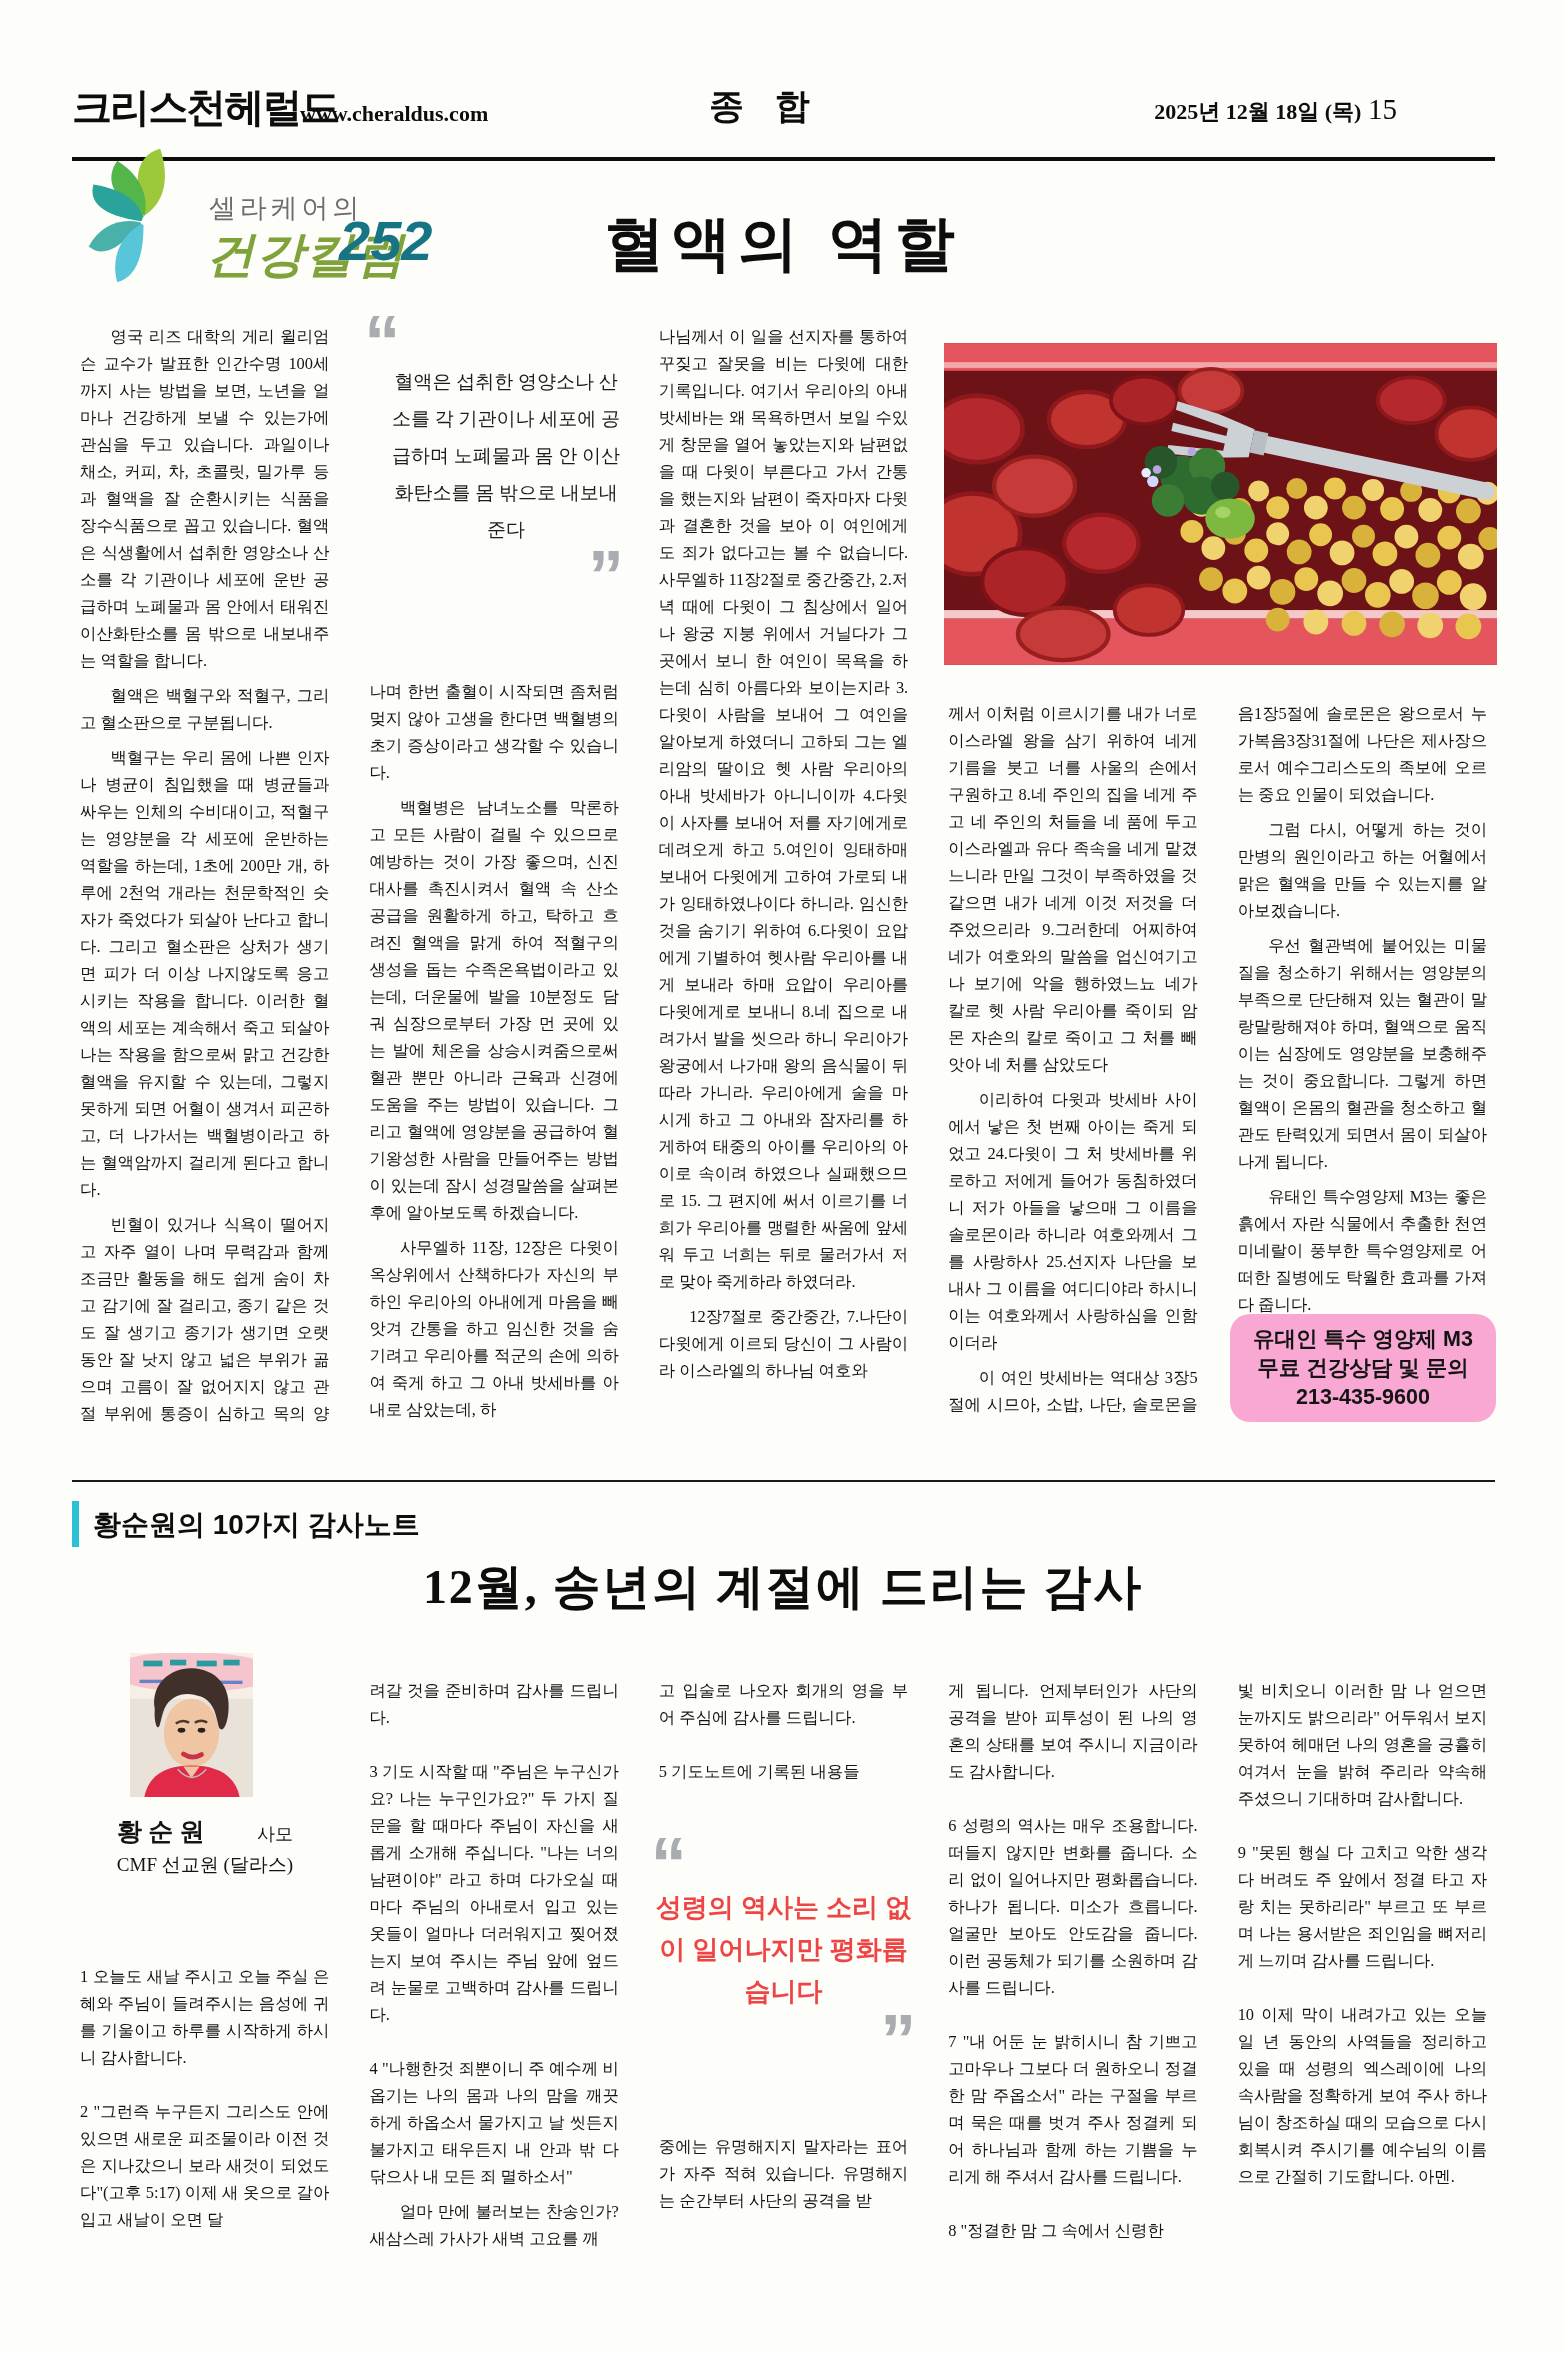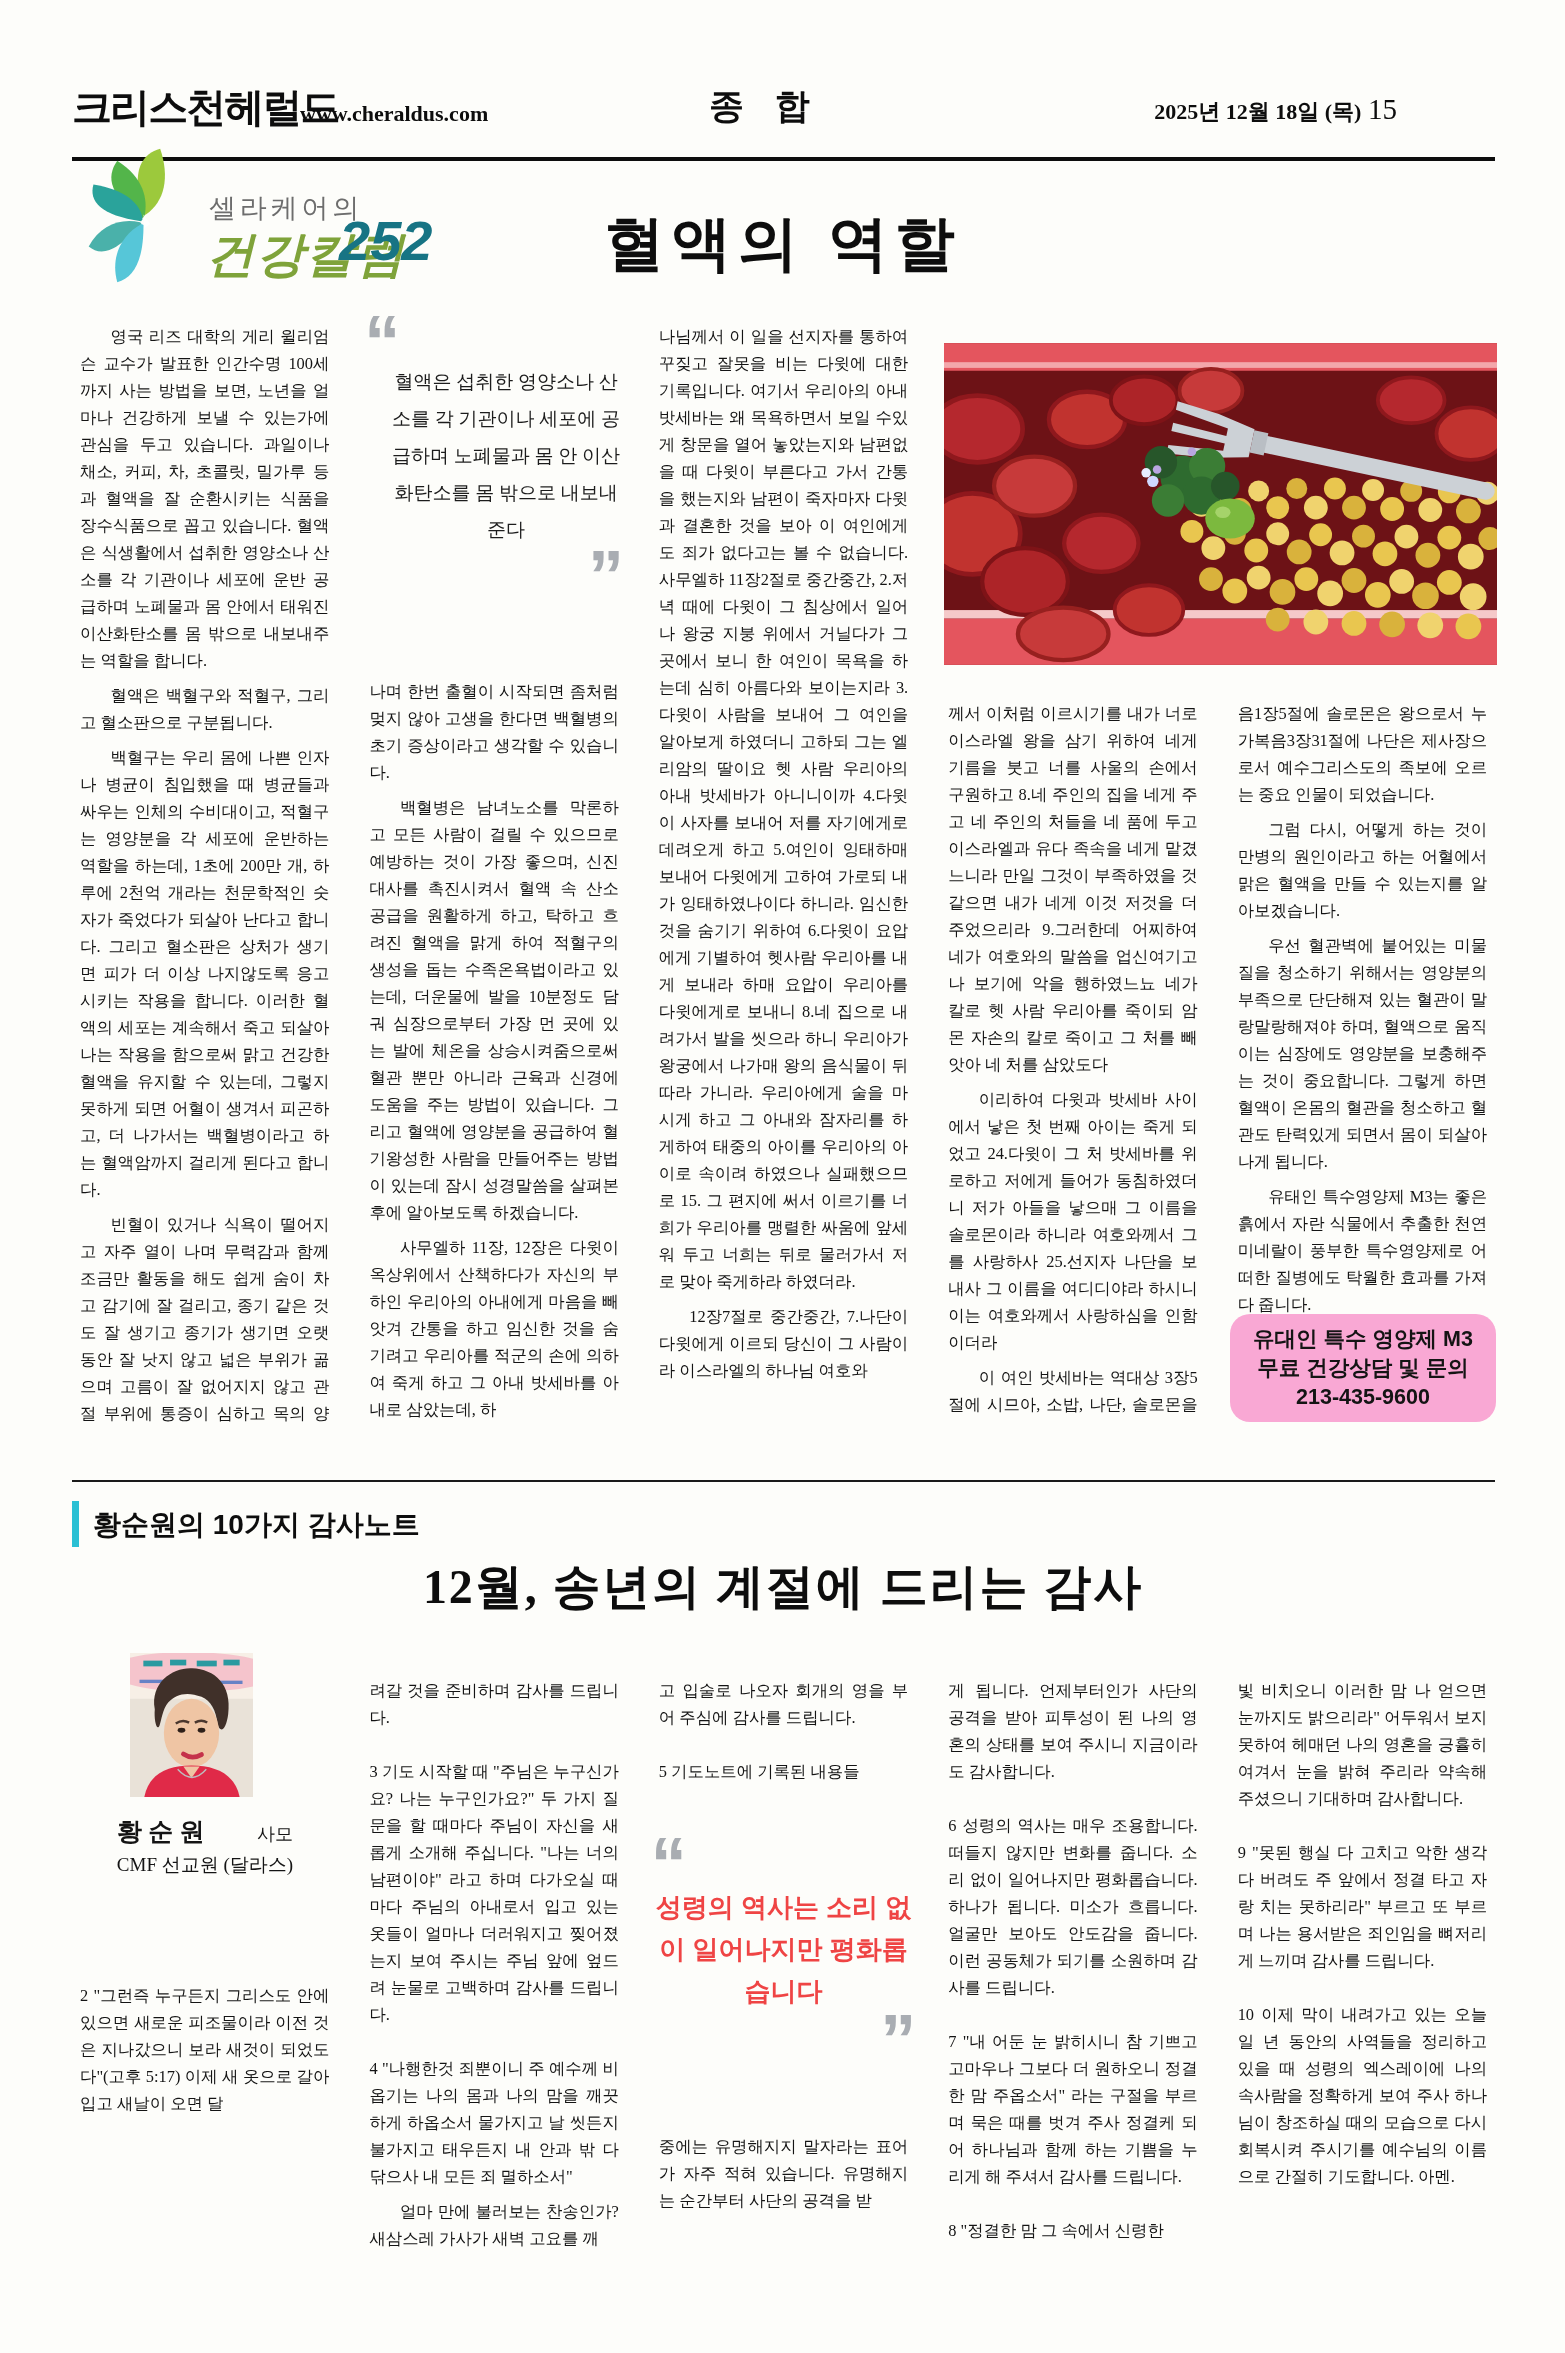--- a/index.html
+++ b/index.html
@@ -267,20 +267,21 @@
     </svg>
   </div>
   <div class="abs byline-name">
     <span>황 순 원</span><span class="suffix"> 사모</span>
   </div>
   <div class="abs byline-org">CMF 선교원 (달라스)</div>
 
   <div class="abs a2-cols">
     <div class="col">
       <div class="spacer-photo"></div>
+      <p class="cont">1 오늘도 새날 주시고 오늘 주실 은혜와 주님이 들려주시는 음성에 귀를 기울이고 하루를 시작하게 하시니 감사합니다.</p>
       <p class="cont gap">2 "그런즉 누구든지 그리스도 안에 있으면 새로운 피조물이라 이전 것은 지나갔으니 보라 새것이 되었도다"(고후 5:17) 이제 새 옷으로 갈아입고 새날이 오면 달</p>
     </div>
 
     <div class="col">
       <p class="cont">려갈 것을 준비하며 감사를 드립니다.</p>
       <p class="cont gap">3 기도 시작할 때 "주님은 누구신가요? 나는 누구인가요?" 두 가지 질문을 할 때마다 주님이 자신을 새롭게 소개해 주십니다. "나는 너의 남편이야" 라고 하며 다가오실 때마다 주님의 아내로서 입고 있는 옷들이 얼마나 더러워지고 찢어졌는지 보여 주시는 주님 앞에 엎드려 눈물로 고백하며 감사를 드립니다.</p>
       <p class="cont gap">4 "나행한것 죄뿐이니 주 예수께 비옵기는 나의 몸과 나의 맘을 깨끗하게 하옵소서 물가지고 날 씻든지 불가지고 태우든지 내 안과 밖 다 닦으사 내 모든 죄 멸하소서"</p>
       <p class="para">얼마 만에 불러보는 찬송인가? 새삼스레 가사가 새벽 고요를 깨</p>
     </div>
 

